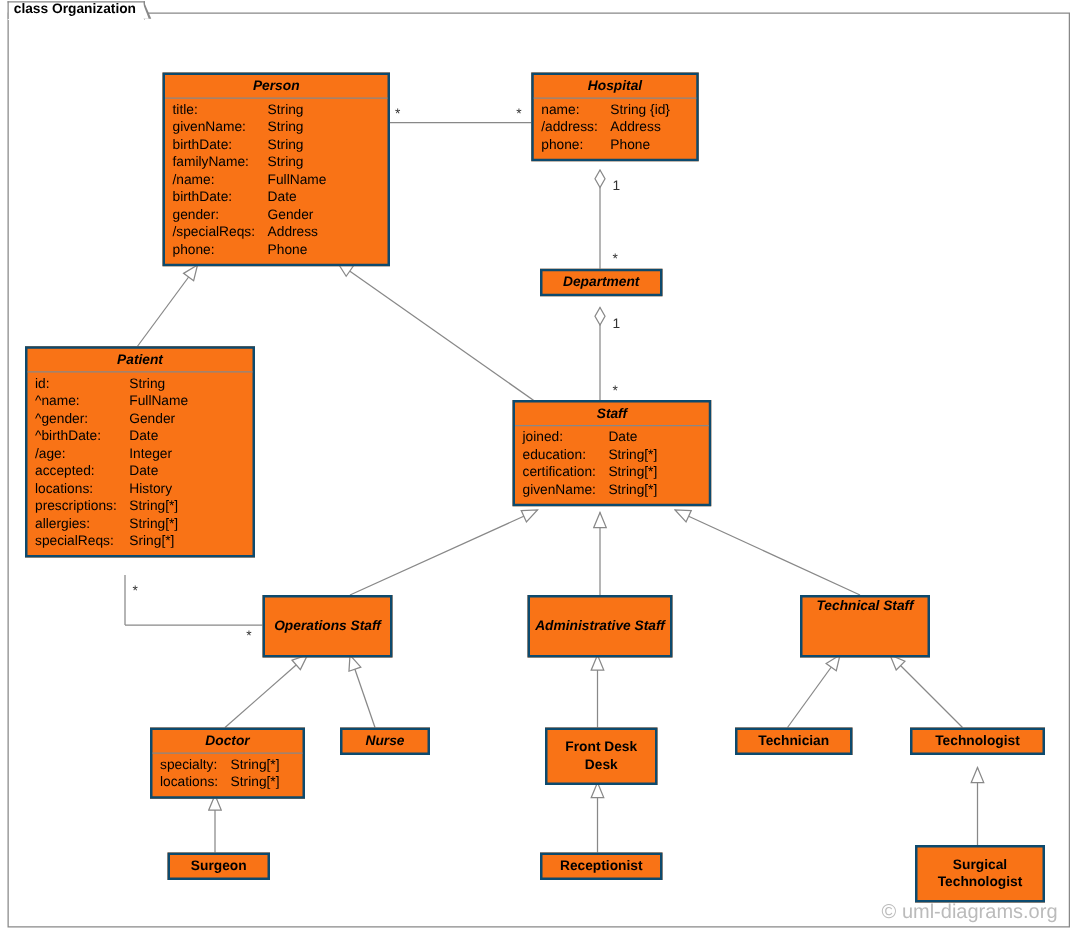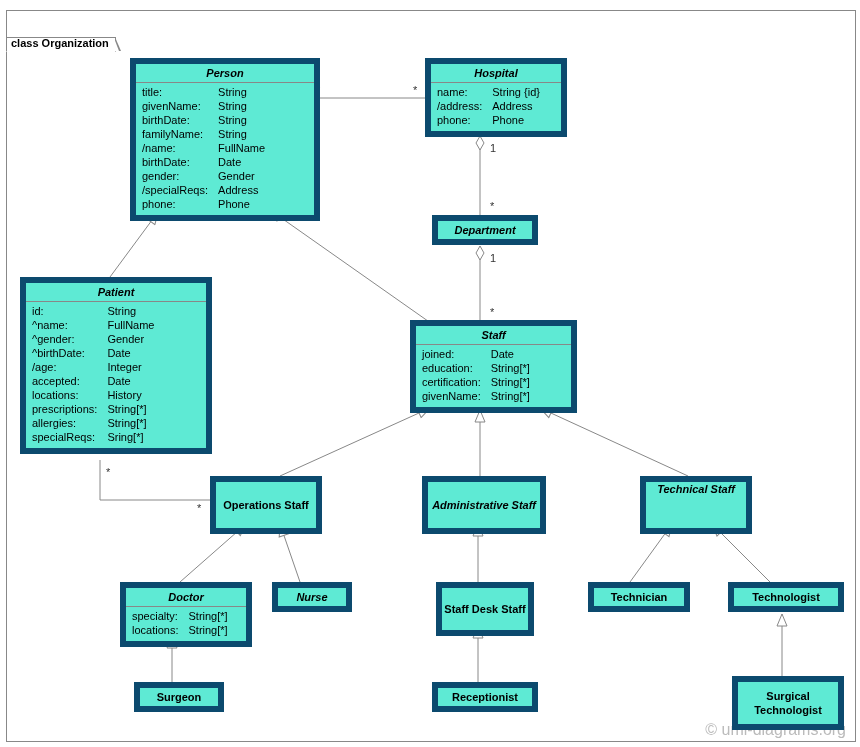--- a/index.html
+++ b/index.html
@@ -27,21 +27,20 @@
     left: -1px;
     top: -10px;
     border: 1px solid #888;
     border-bottom: 1px solid #fff;
     background: #fff;
     padding: 0 6px 1px 4px;
     font-weight: bold;
     font-size: 11px;
     height: 12px;
     line-height: 11px;
-    margin-top: 36px;
   }
   .frame-tab::after {
     content: "";
     position: absolute;
     right: -6px;
     top: -1px;
     width: 0; height: 0;
     border-top: 14px solid transparent;
     border-left: 6px solid #888;
   }
@@ -50,22 +49,22 @@
     position: absolute;
     right: -4px;
     top: 0px;
     width: 0; height: 0;
     border-top: 13px solid transparent;
     border-left: 5px solid #fff;
     z-index: 1;
   }
   .box {
     position: absolute;
-    border: 6px solid #0c4a6e;
-    background: #5eead4;
+    border: 2px solid #0c4a6e;
+    background: #f97316;
     z-index: 2;
   }
   .box-title {
     text-align: center;
     padding: 3px 0;
     font-style: italic;
     font-weight: bold;
     border-bottom: 1px solid #888;
   }
   .box-title.no-border { border-bottom: none; }
@@ -239,21 +238,21 @@
         <div class="col-r" id="staff-r">
           <div>Date</div>
           <div>String[*]</div>
           <div>String[*]</div>
           <div>String[*]</div>
         </div>
     </div>
   </div>
 
   <div class="box" style="left:210px;top:476px;width:100px;height:46px;display:flex;align-items:center;justify-content:center">
-    <div style="font-weight:bold;text-align:right;line-height:14px">Operations Staff</div>
+    <div style="font-style:italic;font-weight:bold;text-align:right;line-height:14px">Operations Staff</div>
   </div>
 
   <div class="box" style="left:422px;top:476px;width:112px;height:46px;display:flex;align-items:center;justify-content:center">
     <div style="font-style:italic;font-weight:bold;text-align:center;line-height:14px">Administrative Staff</div>
   </div>
 
   <div class="box" style="left:640px;top:476px;width:100px;height:46px;display:flex;justify-content:center">
     <div style="font-style:italic;font-weight:bold;text-align:center;line-height:14px">Technical Staff</div>
   </div>
 
@@ -269,21 +268,21 @@
           <div>String[*]</div>
         </div>
     </div>
   </div>
 
   <div class="box" style="left:272px;top:582px;width:68px">
     <div class="box-title no-border">Nurse</div>
   </div>
 
   <div class="box" style="left:436px;top:582px;width:86px;height:42px;display:flex;align-items:center;justify-content:center">
-    <div style="font-weight:bold;text-align:center;line-height:14px">Staff Desk Staff</div>
+    <div style="font-weight:bold;text-align:center;line-height:14px">Front Desk Desk</div>
   </div>
 
   <div class="box" style="left:588px;top:582px;width:90px">
     <div class="box-title no-border" style="font-style:normal">Technician</div>
   </div>
 
   <div class="box" style="left:728px;top:582px;width:104px">
     <div class="box-title no-border" style="font-style:normal">Technologist</div>
   </div>
 

